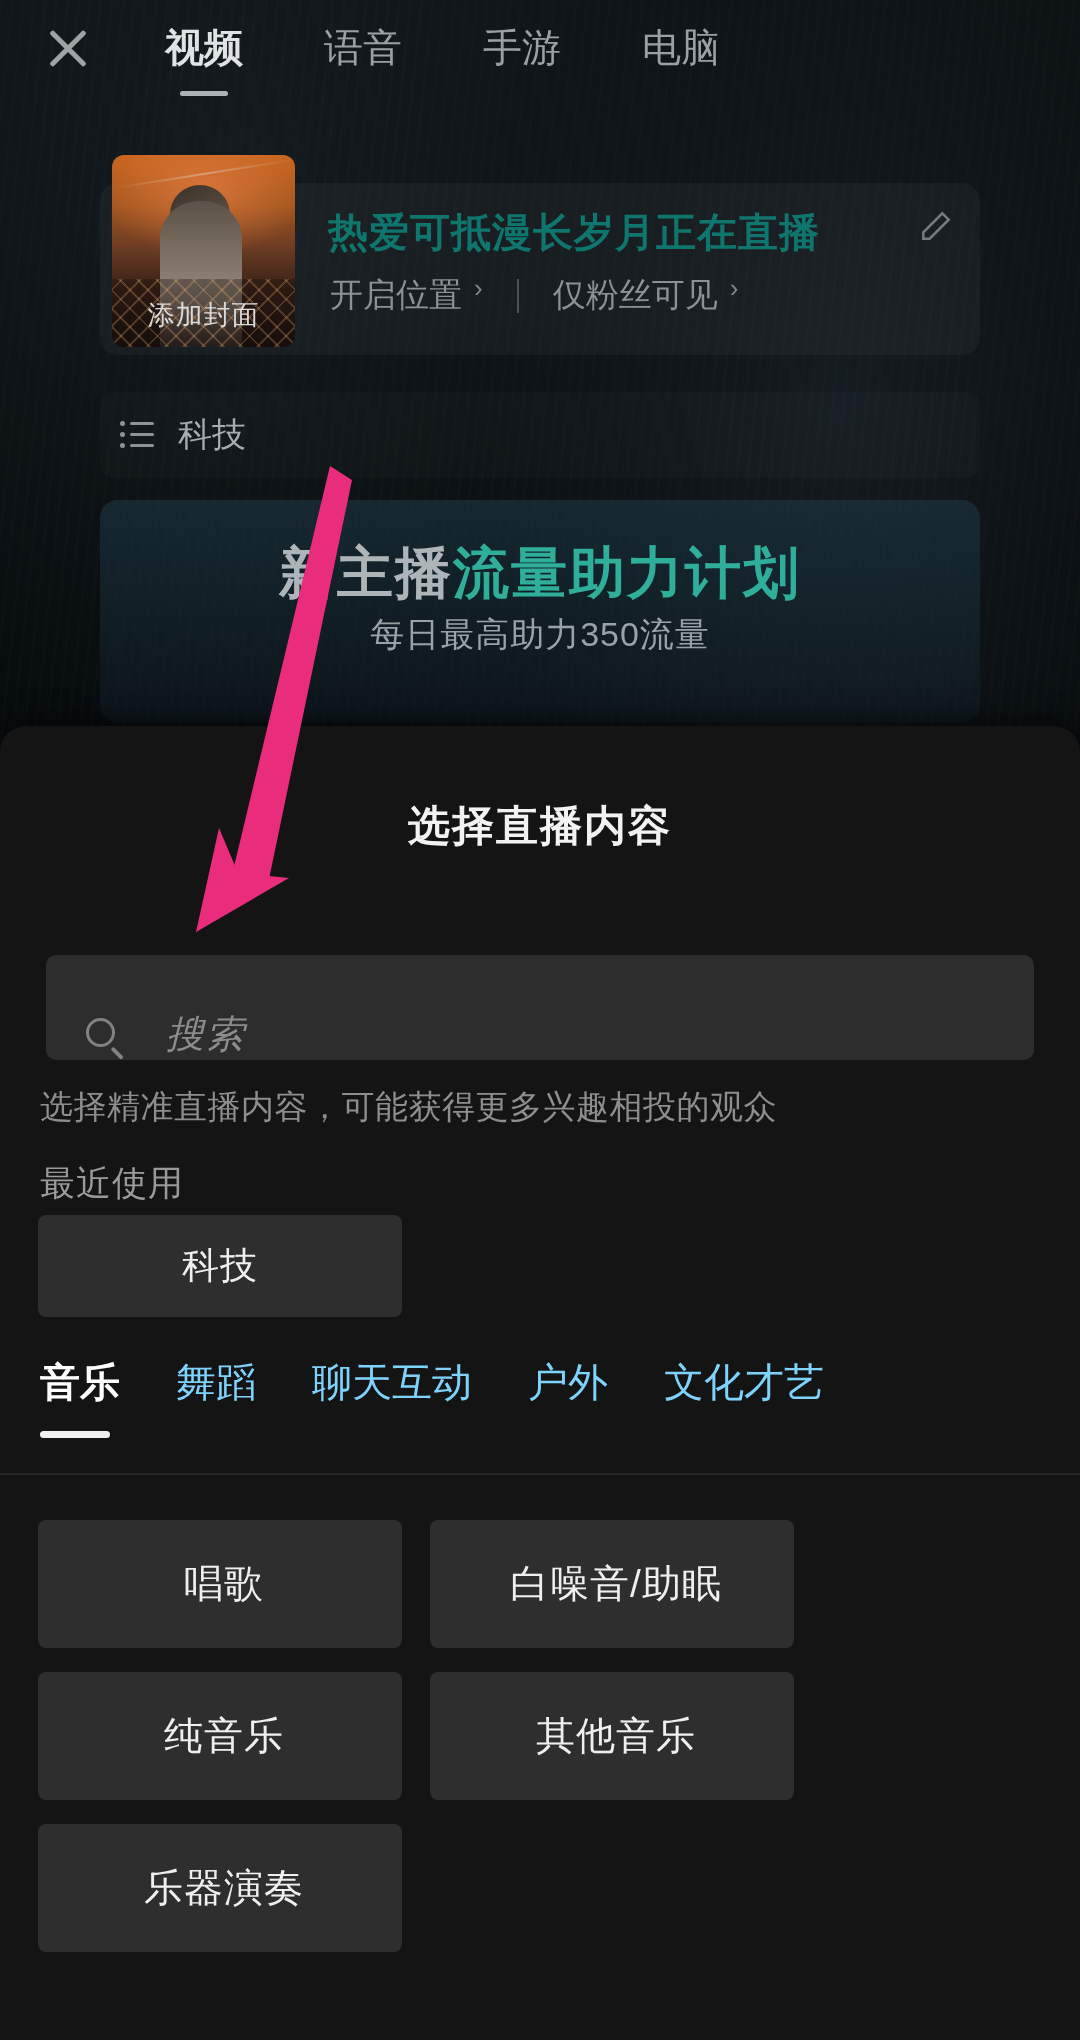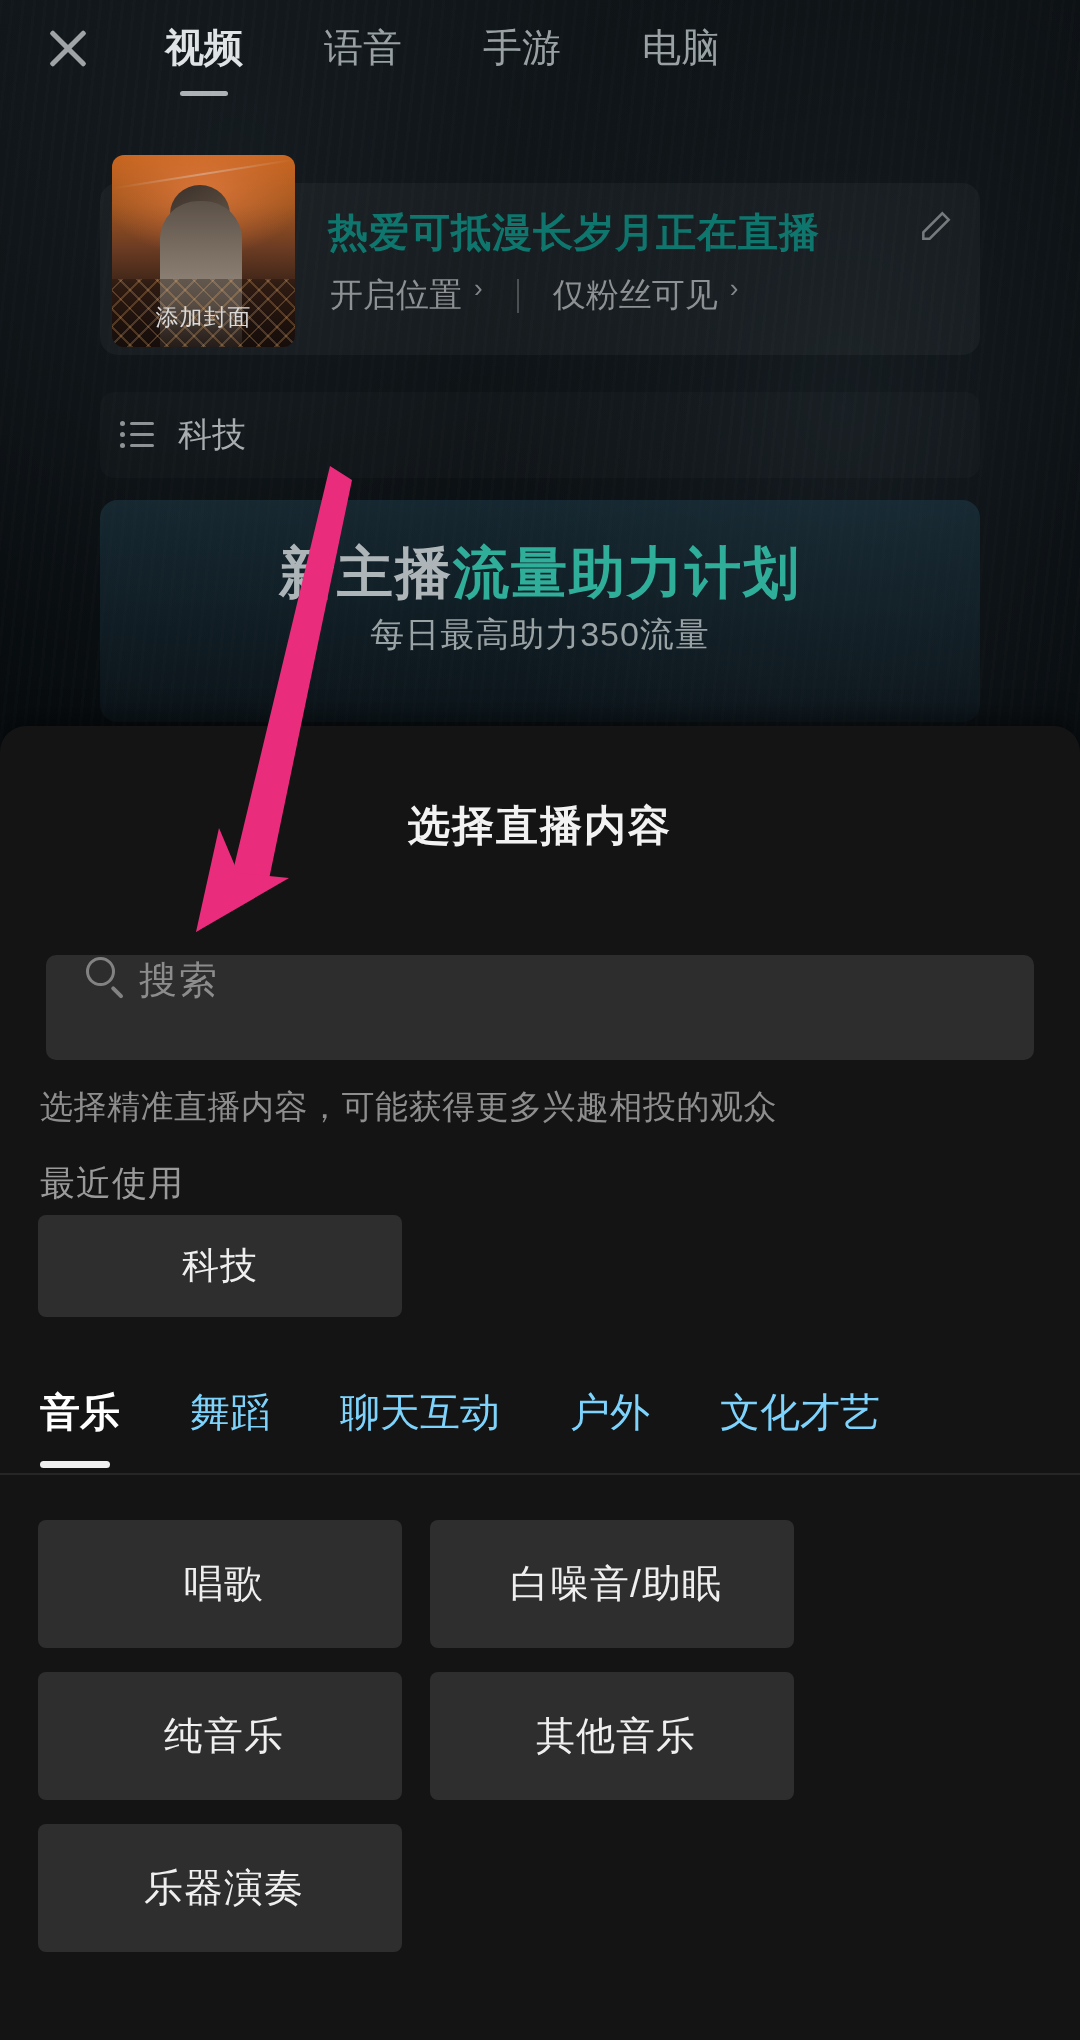--- a/index.html
+++ b/index.html
@@ -83,21 +83,21 @@
       repeating-linear-gradient(-45deg, rgba(255,190,120,.22) 0 2px, transparent 2px 13px),
       linear-gradient(180deg,rgba(25,14,10,.35),rgba(18,10,8,.75));
   }
   .cover-wire{
     position:absolute;left:0;top:18px;width:100%;height:2px;
     background:linear-gradient(90deg,transparent,rgba(220,210,200,.45),transparent);
     transform:rotate(-9deg);
   }
   .cover-label{
     position:absolute;left:0;bottom:14px;width:100%;text-align:center;
-    font-size:23px;color:#dadada;letter-spacing:1px;
+    font-size:27px;color:#dadada;letter-spacing:1px;
   }
   .live-title{
     position:absolute;left:228px;top:22px;font-size:40px;font-weight:700;
     color:#0f766e;letter-spacing:1px;white-space:nowrap;
   }
   .edit-pencil{
     position:absolute;left:817px;top:24px;width:38px;height:38px;opacity:.55;
   }
   .edit-pencil svg{display:block;}
   .meta-row{
@@ -145,22 +145,22 @@
     background:#141414;border-radius:26px 26px 0 0;
     box-shadow:0 -6px 26px rgba(0,0,0,.5);
     overflow:hidden;
   }
   .sheet-title{
     position:absolute;left:0;top:72px;width:100%;text-align:center;
     font-size:42px;font-weight:700;color:#f2f2f2;letter-spacing:2px;
   }
   .search-box{
     position:absolute;left:46px;top:955px;width:988px;height:105px;
-    background:#2d2d2d;border-radius:10px;display:flex;align-items:flex-start;gap:11px;
-    padding-left:38px;box-sizing:border-box;
+    background:#2d2d2d;border-radius:10px;display:flex;align-items:flex-end;gap:38px;
+    padding-left:38px;box-sizing:border-box;font-style:italic;
   }
   .search-icon{width:44px;height:44px;position:relative;flex:none;opacity:.78;}
   .search-icon .ring{
     position:absolute;left:2px;top:2px;width:29px;height:29px;border-radius:50%;
     border:3.5px solid #9b9b9b;box-sizing:border-box;
   }
   .search-icon .handle{
     position:absolute;left:28px;top:30px;width:15px;height:3.5px;background:#9b9b9b;
     border-radius:2px;transform:rotate(45deg);transform-origin:left center;
   }
@@ -173,21 +173,21 @@
   }
   .recent-grid{position:absolute;left:38px;top:1215px;}
   .chip{
     width:364px;height:102px;background:#2e2e2e;border-radius:8px;
     display:flex;align-items:center;justify-content:center;
     font-size:37px;color:#efefef;letter-spacing:1px;box-sizing:border-box;
   }
 
   .tabs-strip{
     position:absolute;left:0;top:1355px;width:1080px;height:115px;
-    display:flex;align-items:center;padding-left:40px;gap:70px;box-sizing:border-box;
+    display:flex;align-items:flex-start;padding-left:40px;gap:56px;box-sizing:border-box;
     overflow:hidden;
   }
   .ctab{position:relative;font-size:40px;color:#7dd3fc;white-space:nowrap;flex:none;}
   .ctab.active{color:#ffffff;font-weight:700;}
   .ctab .ctab-underline{
     position:absolute;left:0;bottom:-28px;width:70px;height:7px;background:#f0f0f0;border-radius:4px;
   }
   .tabs-divider{
     position:absolute;left:0;top:1473px;width:1080px;height:2px;background:#262626;
   }

